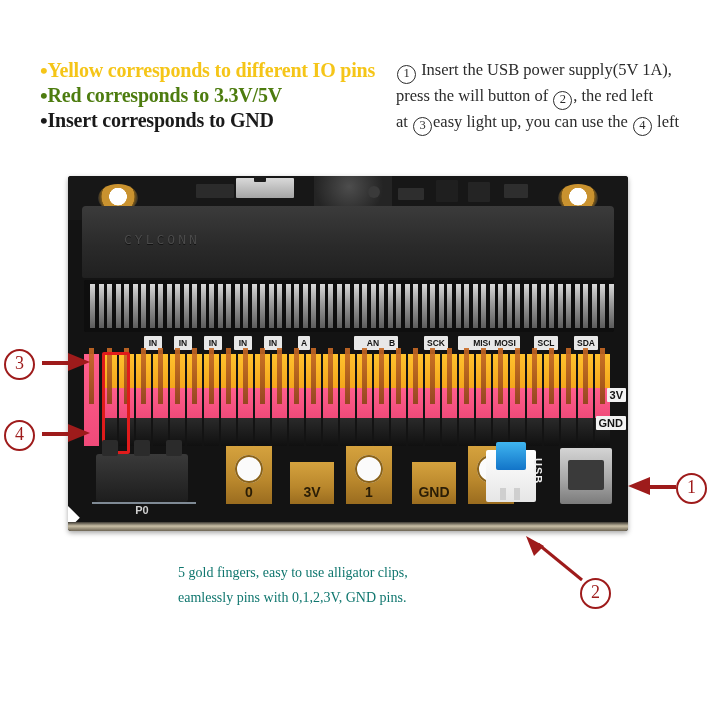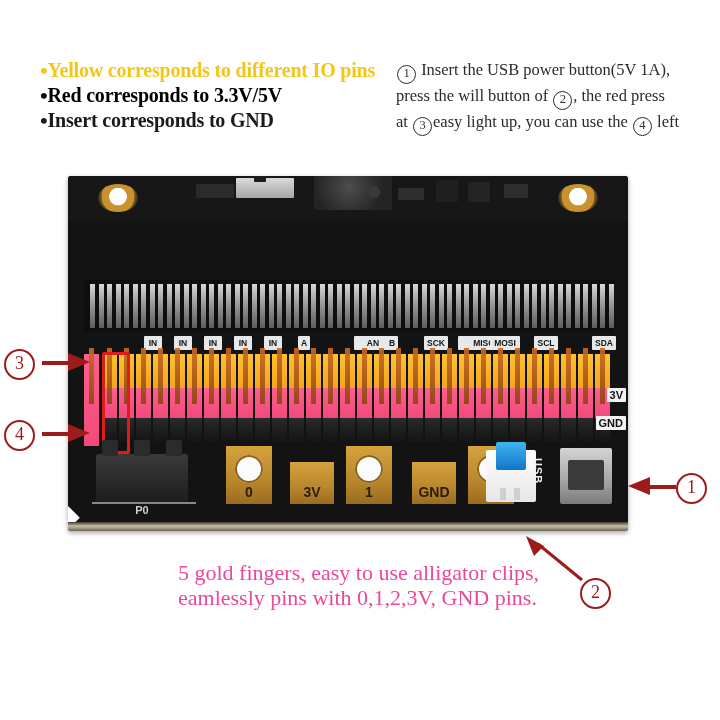--- a/index.html
+++ b/index.html
@@ -13,40 +13,40 @@
   .stage{position:absolute;left:0;top:0;width:720px;height:720px;}
 
   
   .legend{position:absolute;left:40px;top:58px;width:350px;}
   .legend-row{
     font-size:20px;line-height:25px;font-weight:bold;
     white-space:nowrap;letter-spacing:-0.2px;
   }
   .legend-row .bullet{font-size:22px;vertical-align:-1px;}
   .lg-yellow{color:#f5c518;}
-  .lg-red{color:#000000;}
+  .lg-red{color:#4d7c0f;}
   .lg-black{color:#1a1a1a;}
 
   
   .instructions{position:absolute;left:396px;top:58px;width:318px;}
   .instructions .line{
     font-size:16.5px;line-height:23px;color:#2b2b2b;
     white-space:nowrap;font-weight:500;
   }
   .circnum{
     display:inline-block;width:17px;height:17px;line-height:15px;
     border:1.4px solid #2b2b2b;border-radius:50%;
     text-align:center;font-size:12.5px;vertical-align:-2px;
     margin:0 1px;
   }
 
   
   .caption{position:absolute;left:178px;top:560px;width:400px;}
   .caption .line{
-    font-size:22px;line-height:25px;color:#ec4899;
+    font-size:14px;line-height:25px;color:#0f766e;
     white-space:nowrap;font-weight:500;
   }
 
   
   .marker{
     position:absolute;
     width:27px;height:27px;line-height:24px;
     border:2px solid #9e1b1b;border-radius:50%;
     color:#9e1b1b;text-align:center;font-size:18px;
     font-family:"Liberation Serif", serif;
@@ -222,24 +222,24 @@
       <span class="bullet">•</span><span>Red corresponds to 3.3V/5V</span>
     </div>
     <div class="legend-row lg-black">
       <span class="bullet">•</span><span>Insert corresponds to GND</span>
     </div>
   </div>
 
   <div class="instructions">
     <div class="line">
       <span class="circnum">1</span>
-      <span>Insert the USB power button(5V 1A),</span>
+      <span>Insert the USB power supply(5V 1A),</span>
     </div>
     <div class="line">
-      <span>press the will button of </span><span class="circnum">2</span><span>, the red press</span>
+      <span>press the will button of </span><span class="circnum">2</span><span>, the red left</span>
     </div>
     <div class="line">
       <span>at </span><span class="circnum">3</span><span>easy light up, you can use the </span><span class="circnum">4</span><span> left</span>
     </div>
   </div>
 
   <div class="board">
 
     <div class="pcb-top-strip"></div>
 
@@ -249,20 +249,23 @@
     <div class="smd" style="left:128px;top:8px;width:38px;height:14px;background:#2b2b2b;"></div>
     <div class="smd" style="left:168px;top:2px;width:58px;height:20px;background:linear-gradient(#d9d9d9,#a5a5a5);"></div>
     <div class="smd" style="left:186px;top:-4px;width:12px;height:10px;background:#1b1b1b;"></div>
     <div class="cap-can" style="left:246px;top:-2px;width:78px;height:36px;"></div>
     <div class="smd" style="left:300px;top:10px;width:12px;height:12px;background:#3a3a3a;border-radius:50%;"></div>
     <div class="smd" style="left:330px;top:12px;width:26px;height:12px;"></div>
     <div class="smd" style="left:368px;top:4px;width:22px;height:22px;background:#1f1f1f;"></div>
     <div class="smd" style="left:400px;top:6px;width:22px;height:20px;background:#242424;"></div>
     <div class="smd" style="left:436px;top:8px;width:24px;height:14px;background:#2e2e2e;"></div>
 
+    <div class="shroud">
+      <div class="shroud-label">CYLCONN</div>
+    </div>
 
     <div class="edgeconn" id="edgeconn">
         <div class="finger" style="left: 6px;"></div>
         <div class="finger" style="left: 14.5px;"></div>
         <div class="finger" style="left: 23px;"></div>
         <div class="finger" style="left: 31.5px;"></div>
         <div class="finger" style="left: 40px;"></div>
         <div class="finger" style="left: 48.5px;"></div>
         <div class="finger" style="left: 57px;"></div>
         <div class="finger" style="left: 65.5px;"></div>
@@ -328,21 +331,21 @@
         <div class="silk" style="left: 118px; width: 18px;">IN</div>
         <div class="silk" style="left: 148px; width: 18px;">IN</div>
         <div class="silk" style="left: 178px; width: 18px;">IN</div>
         <div class="silk" style="left: 212px; width: 12px;">A</div>
         <div class="silk" style="left: 268px; width: 38px;">AN</div>
         <div class="silk" style="left: 300px; width: 12px;">B</div>
         <div class="silk" style="left: 338px; width: 24px;">SCK</div>
         <div class="silk" style="left: 372px; width: 52px;">MISO</div>
         <div class="silk" style="left: 404px; width: 30px;">MOSI</div>
         <div class="silk" style="left: 448px; width: 24px;">SCL</div>
-        <div class="silk" style="left: 506px; width: 24px;">SDA</div>
+        <div class="silk" style="left: 488px; width: 24px;">SDA</div>
       </div>
 
     <div class="pins" id="pins">
         <div class="pincol" style="left: 16px;">
           <div class="p-yellow"></div>
           <div class="p-red"></div>
           <div class="p-black"></div>
           <div class="p-metal"></div>
         </div>
         <div class="pincol" style="left: 33px;">

